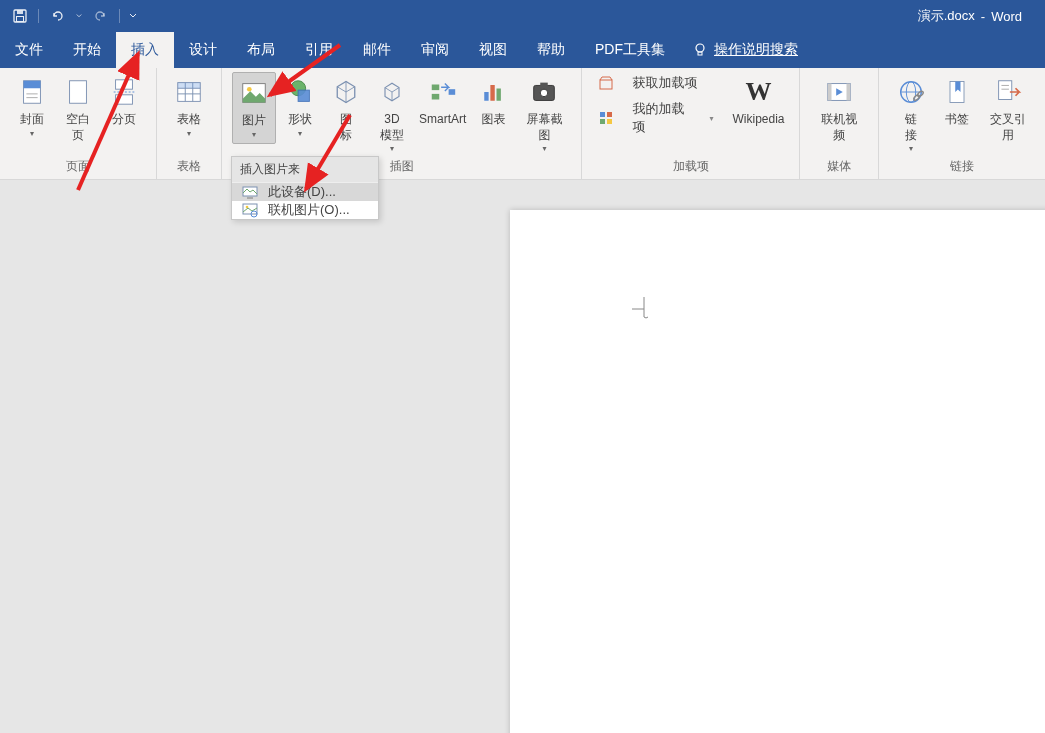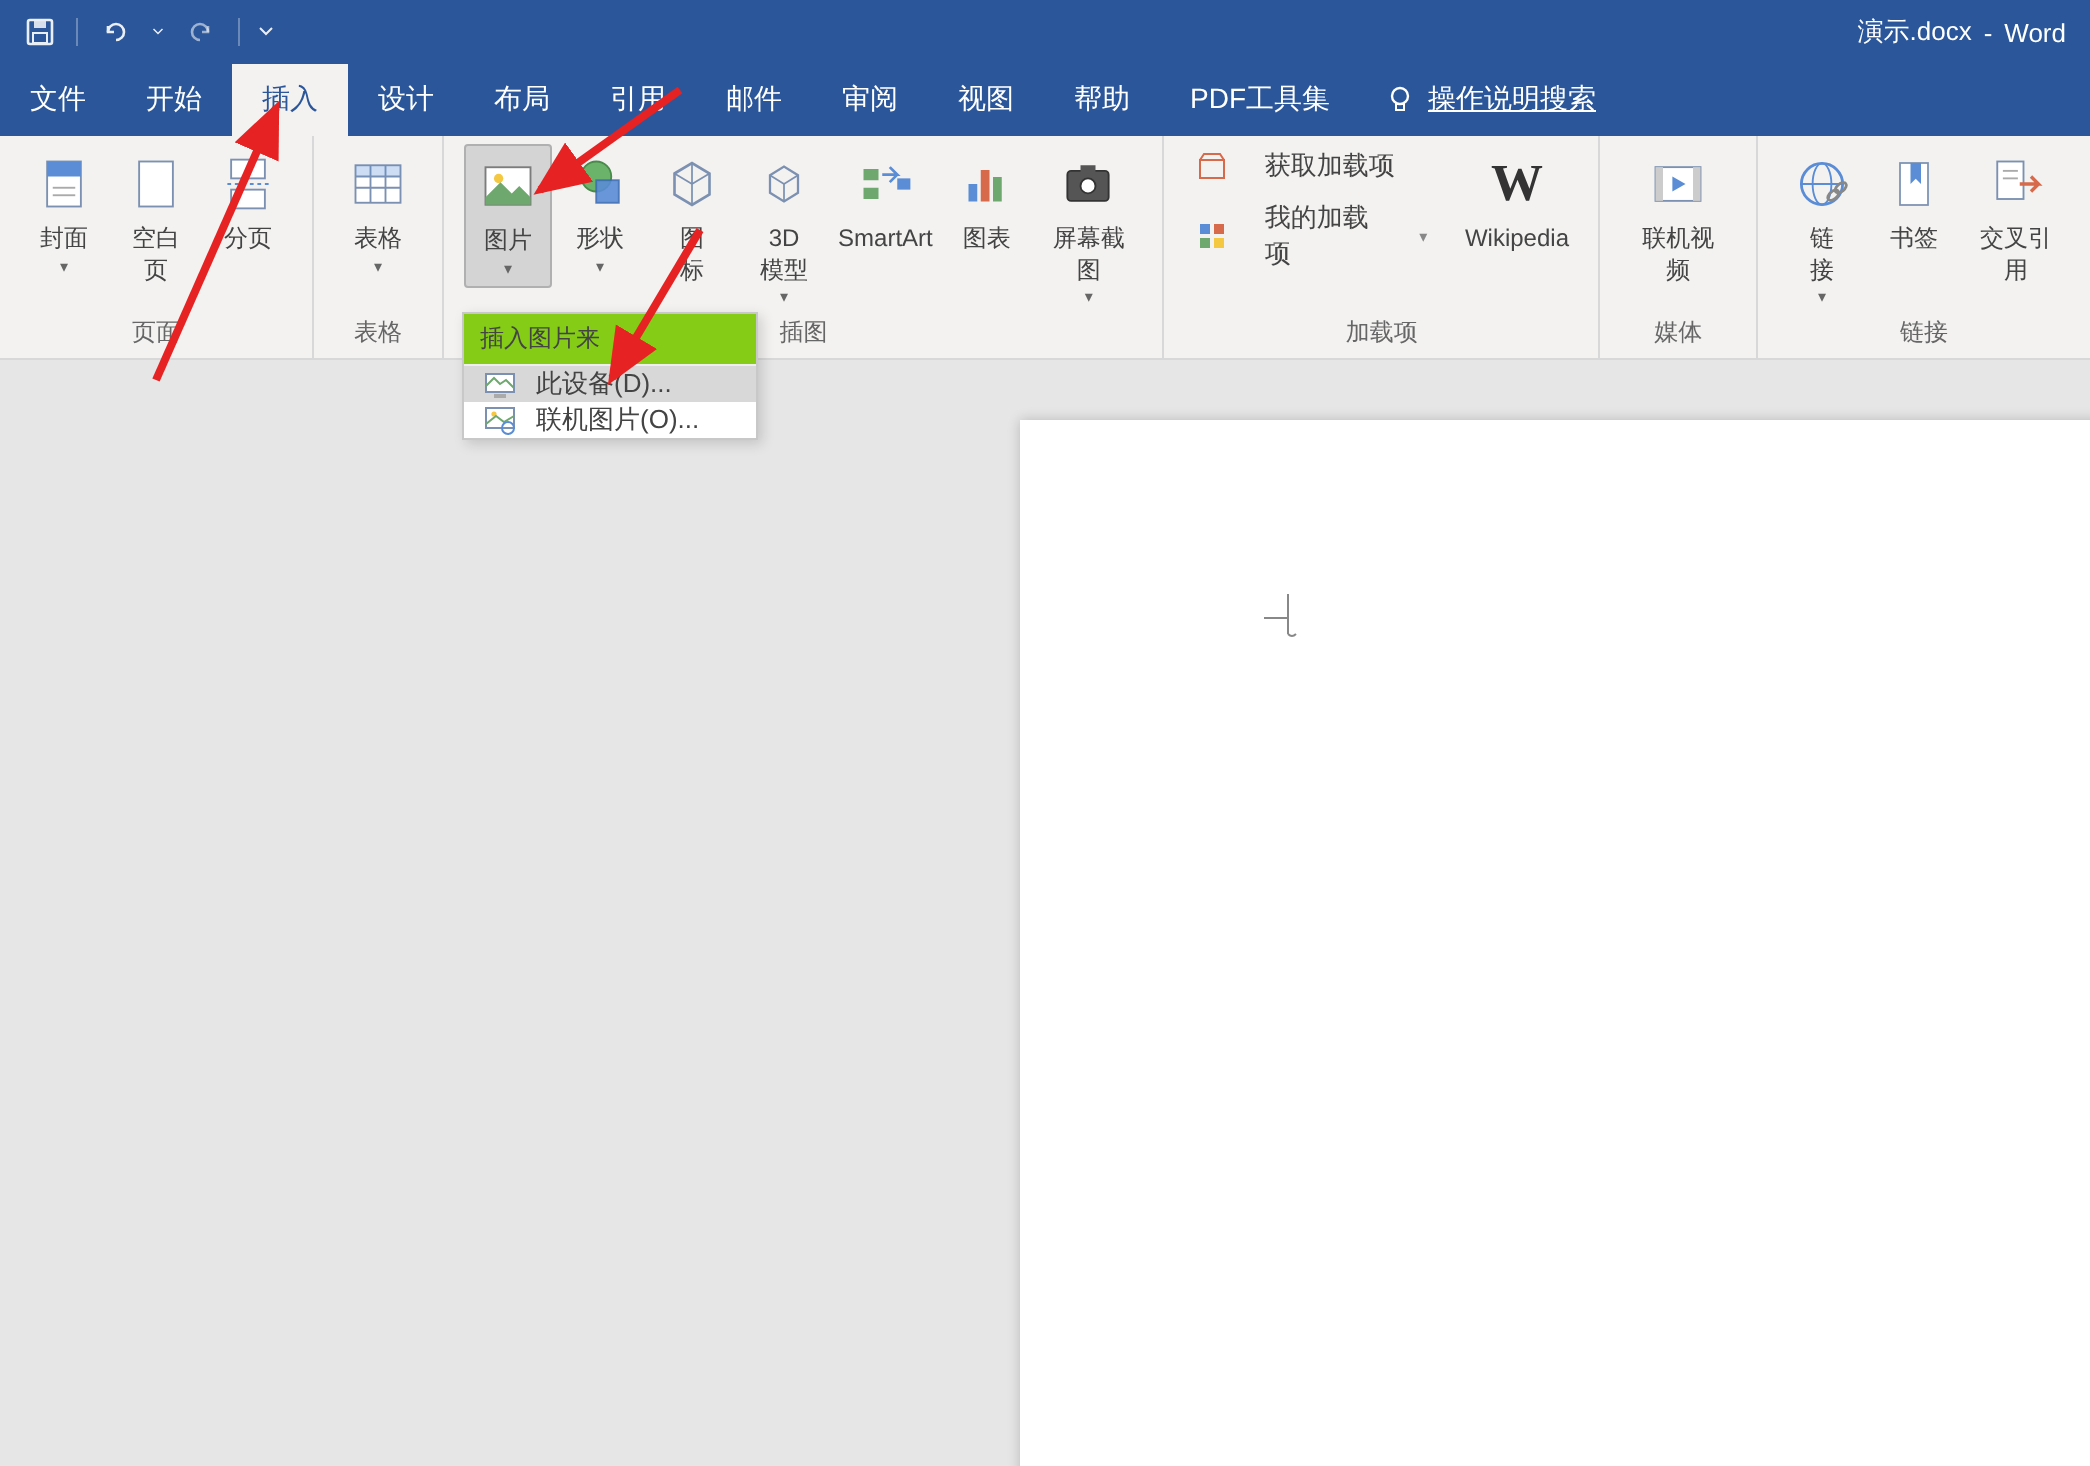--- a/index.html
+++ b/index.html
@@ -13,21 +13,21 @@
     --accent:#4a7dbf;
   }
   *{box-sizing:border-box;font-family:"Segoe UI","Microsoft YaHei",sans-serif;}
   html,body{margin:0;padding:0;width:1045px;height:733px;overflow:hidden;background:var(--page-bg);}
   
   
   .title-bar{height:32px;background:var(--blue);display:flex;align-items:center;color:#fff;font-size:12px;position:relative;}
   .qat{display:flex;align-items:center;gap:8px;padding:0 10px;}
   .qat .qicon{width:20px;height:20px;display:flex;align-items:center;justify-content:center;opacity:.9;}
   .qat .sep{width:1px;height:14px;background:rgba(255,255,255,.3);}
-  .doc-title{position:absolute;right:12px;top:0;height:32px;display:flex;align-items:center;gap:6px;font-size:13px;}
+  .doc-title{position:absolute;right:23px;top:0;height:32px;display:flex;align-items:center;gap:6px;font-size:13px;}
   
   
   .tabs-row{height:36px;background:var(--blue);display:flex;align-items:stretch;color:#fff;}
   .tab{padding:0 15px;display:flex;align-items:center;font-size:14px;cursor:pointer;}
   .tab.active{background:var(--ribbon-bg);color:var(--blue);}
   .tell-me{display:flex;align-items:center;gap:6px;padding:0 12px;font-size:14px;text-decoration:underline;}
   .tell-me svg{width:16px;height:16px;}
   
   
   .ribbon{height:112px;background:var(--ribbon-bg);border-bottom:1px solid var(--ribbon-border);display:flex;align-items:stretch;}
@@ -38,21 +38,21 @@
   .btn .icon{width:32px;height:32px;display:flex;align-items:center;justify-content:center;}
   .btn .lbl{font-size:12px;color:var(--text);text-align:center;line-height:1.3;margin-top:4px;white-space:pre-wrap;}
   .btn .caret{font-size:8px;color:var(--text-light);line-height:1;margin-top:2px;}
   .btn.active{background:#d4d4d4;border:1px solid #b0b0b0;}
   .small-btn{display:flex;align-items:center;gap:18px;padding:2px 6px;font-size:13px;color:var(--text);cursor:pointer;}
   .small-btn .sicon{width:16px;height:16px;display:flex;align-items:center;justify-content:center;}
   .addins-col{display:flex;flex-direction:column;gap:4px;justify-content:center;}
   
   
   .dropdown{position:absolute;left:231px;top:156px;width:148px;background:#fff;border:1px solid #c8c8c8;box-shadow:2px 2px 6px rgba(0,0,0,.15);z-index:10;}
-  .dropdown .hdr{font-size:12px;color:var(--text);padding:4px 8px;border-bottom:1px solid #eee;background:#84cc16;}
+  .dropdown .hdr{font-size:12px;color:var(--text);padding:4px 8px;border-bottom:1px solid #eee;background:#e5e5e5;}
   .dropdown .item{display:flex;align-items:center;gap:10px;padding:0 10px;font-size:13px;color:var(--text);cursor:pointer;}
   .dropdown .item.hover{background:#d8d8d8;}
   .dropdown .iticon{width:16px;height:16px;display:flex;align-items:center;justify-content:center;}
   
   
   .arrow{position:absolute;pointer-events:none;z-index:20;}
   
   
   .page{position:absolute;left:510px;top:210px;width:700px;height:800px;background:#fff;box-shadow:0 0 6px rgba(0,0,0,.2);}
   .cursor-mark{position:absolute;left:630px;top:295px;width:24px;height:28px;}

